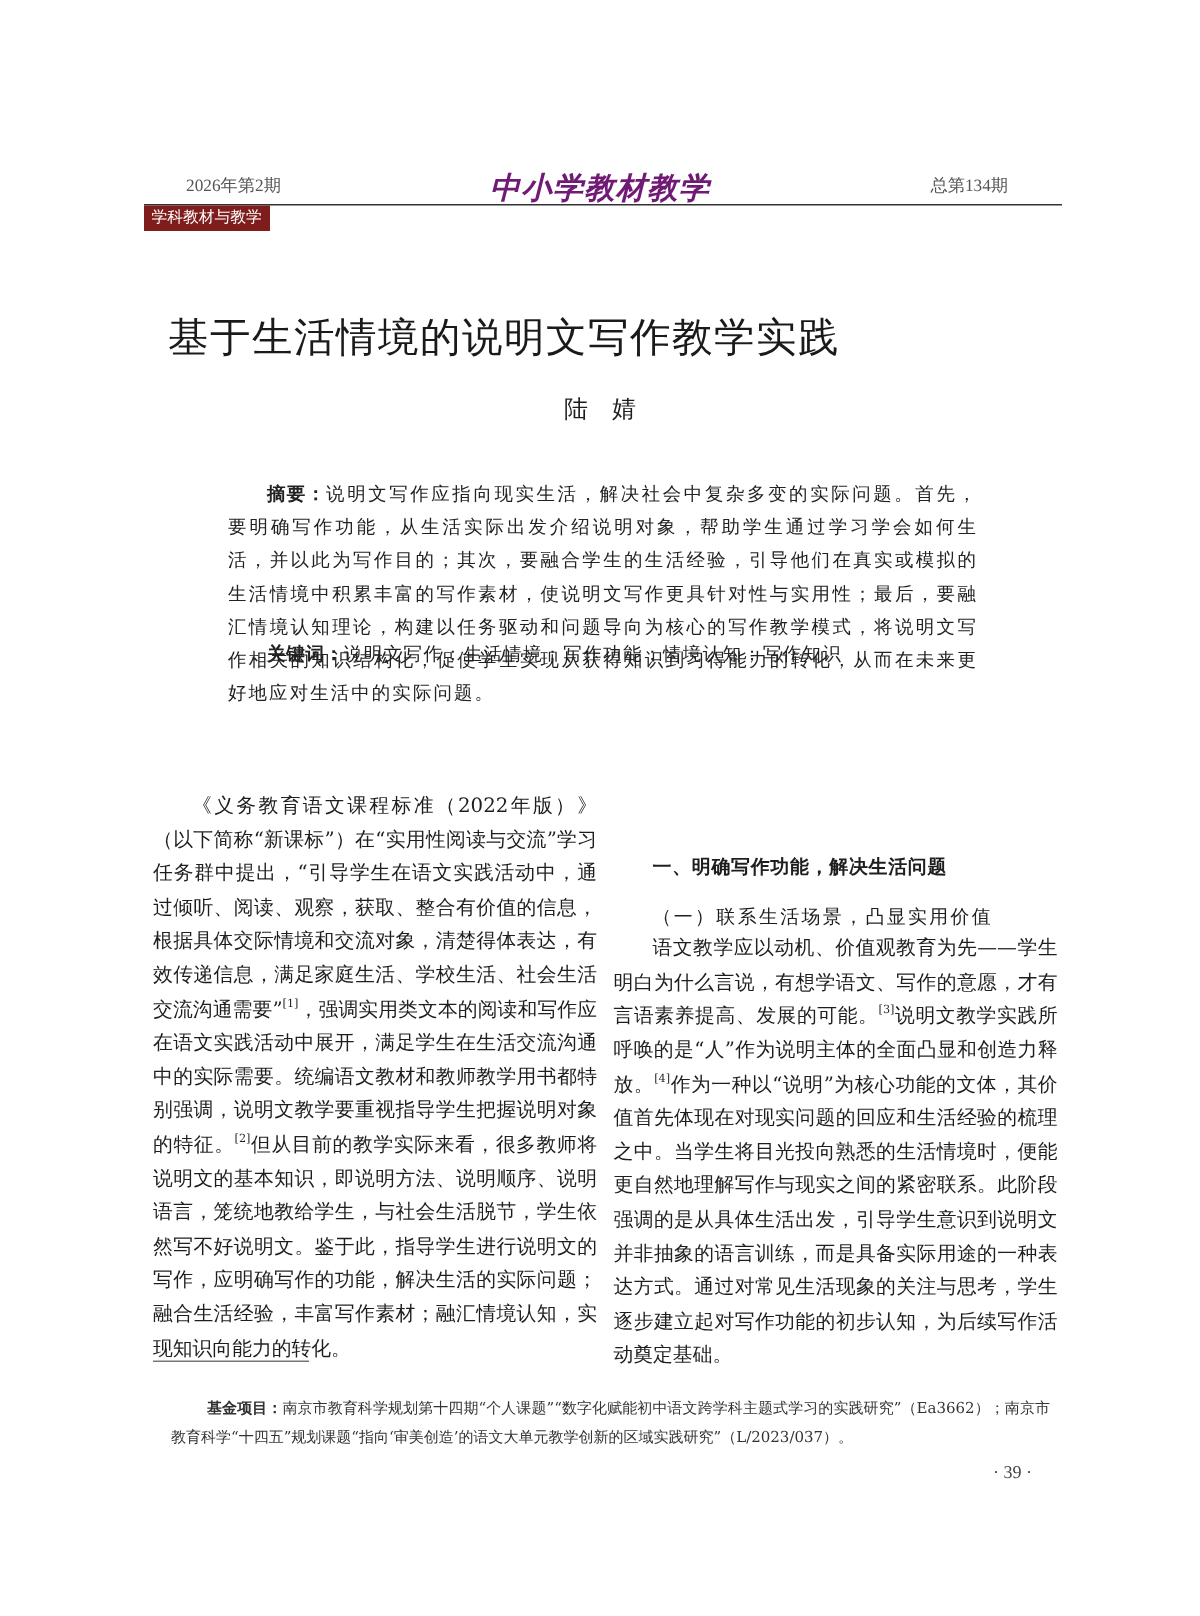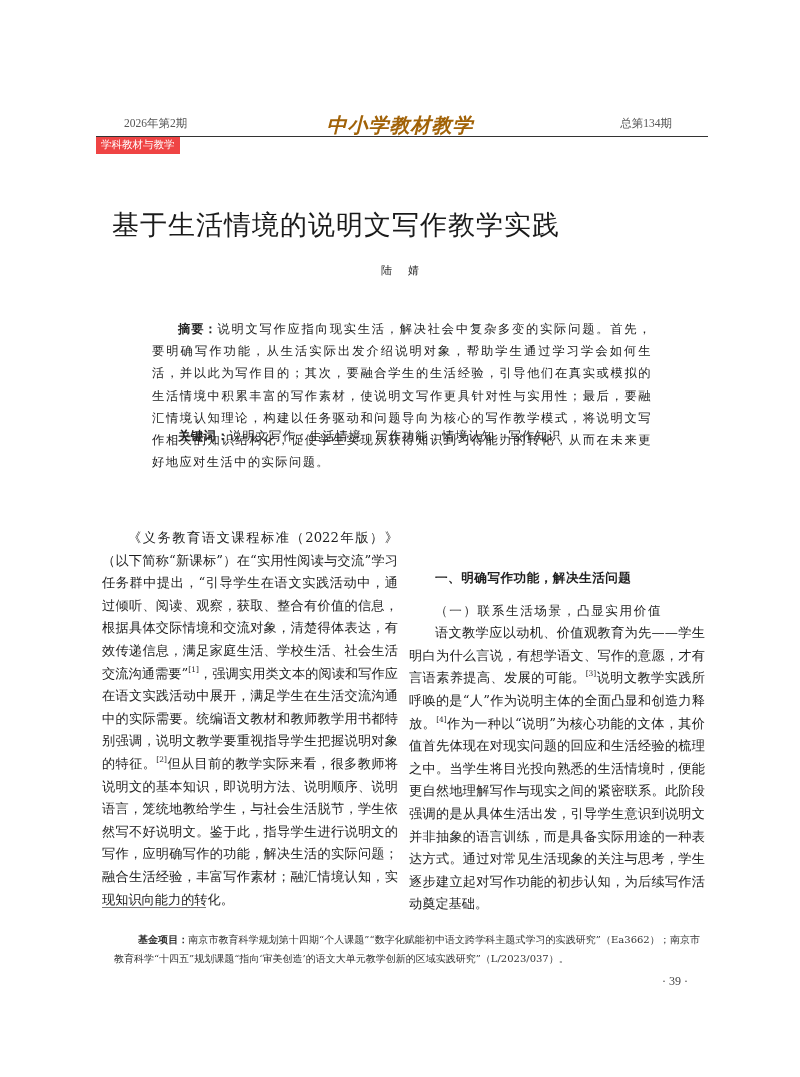--- a/index.html
+++ b/index.html
@@ -1,24 +1,24 @@
 <!DOCTYPE html>
 <html><head>
   <meta charset="utf-8">
   <style>
     html, body { margin: 0; padding: 0; background: #ffffff; }
     body { width: 800px; height: 1077px; position: relative; overflow: hidden; color: #1e1e1e; font-family: "DejaVu Serif", "Liberation Serif", serif; }
     .hdr { position: absolute; top: 112px; left: 0; width: 800px; height: 24px; }
     .hdr-left { position: absolute; left: 124px; top: 4px; font-size: 11.5px; color: #555; font-family: "Liberation Serif", serif; }
-    .hdr-center { position: absolute; left: 0; width: 800px; top: 0; text-align: center; font-size: 20px; font-weight: bold; letter-spacing: 1px; color: #a16207; font-family: "DejaVu Serif", serif; font-style: italic; }
+    .hdr-center { position: absolute; left: 0; width: 800px; top: 0; text-align: center; font-size: 20px; font-weight: bold; letter-spacing: 1px; color: #701a75; font-family: "DejaVu Serif", serif; font-style: italic; }
     .hdr-right { position: absolute; right: 128px; top: 4px; font-size: 11.5px; color: #555; font-family: "Liberation Serif", serif; }
     .hdr-rule { position: absolute; left: 96px; top: 136px; width: 612px; height: 1px; background: #333; }
-    .section-tag { position: absolute; left: 96px; top: 137px; background: #ef4444; color: #fff; font-size: 10.5px; padding: 1px 5px 2px; font-family: "DejaVu Sans", sans-serif; }
+    .section-tag { position: absolute; left: 96px; top: 137px; background: #7f1d1d; color: #fff; font-size: 10.5px; padding: 1px 5px 2px; font-family: "DejaVu Sans", sans-serif; }
     .title { position: absolute; top: 207px; left: 0; width: 672px; text-align: center; font-size: 27px; font-family: "DejaVu Sans", sans-serif; color: #1a1a1a; letter-spacing: 1px; }
-    .author { position: absolute; top: 263px; left: 0; width: 800px; text-align: center; font-size: 11px; letter-spacing: 16px; padding-left: 16px; box-sizing: border-box; }
+    .author { position: absolute; top: 263px; left: 0; width: 800px; text-align: center; font-size: 16px; letter-spacing: 16px; padding-left: 16px; box-sizing: border-box; }
     .abstract { position: absolute; top: 318px; left: 152px; width: 500px; font-size: 12.3px; line-height: 22.2px; letter-spacing: 1.4px; text-indent: 26px; text-align: justify; color: #222; }
     .abstract .lbl, .keywords .lbl { font-family: "DejaVu Sans", sans-serif; font-weight: bold; letter-spacing: 0.5px; }
     .keywords { position: absolute; top: 428px; left: 178px; width: 474px; font-size: 12.3px; letter-spacing: 1px; color: #222; }
     .col { position: absolute; top: 527px; width: 296px; font-size: 13.2px; line-height: 22.6px; text-align: justify; color: #1e1e1e; }
     .col-left { left: 102px; }
     .col-right { left: 409px; top: 527px; margin-top: 40px; }
     .col p { margin: 0; text-indent: 26px; }
     .sec-h { font-family: "DejaVu Sans", sans-serif; font-weight: bold; font-size: 12.6px; margin: 0 0 10px 0; padding-left: 26px; letter-spacing: 0.5px; }
     .subsec-h { margin: 0; text-indent: 26px; font-size: 12.6px; letter-spacing: 1.6px; }
     sup { font-size: 7.5px; vertical-align: 6px; line-height: 0; }

